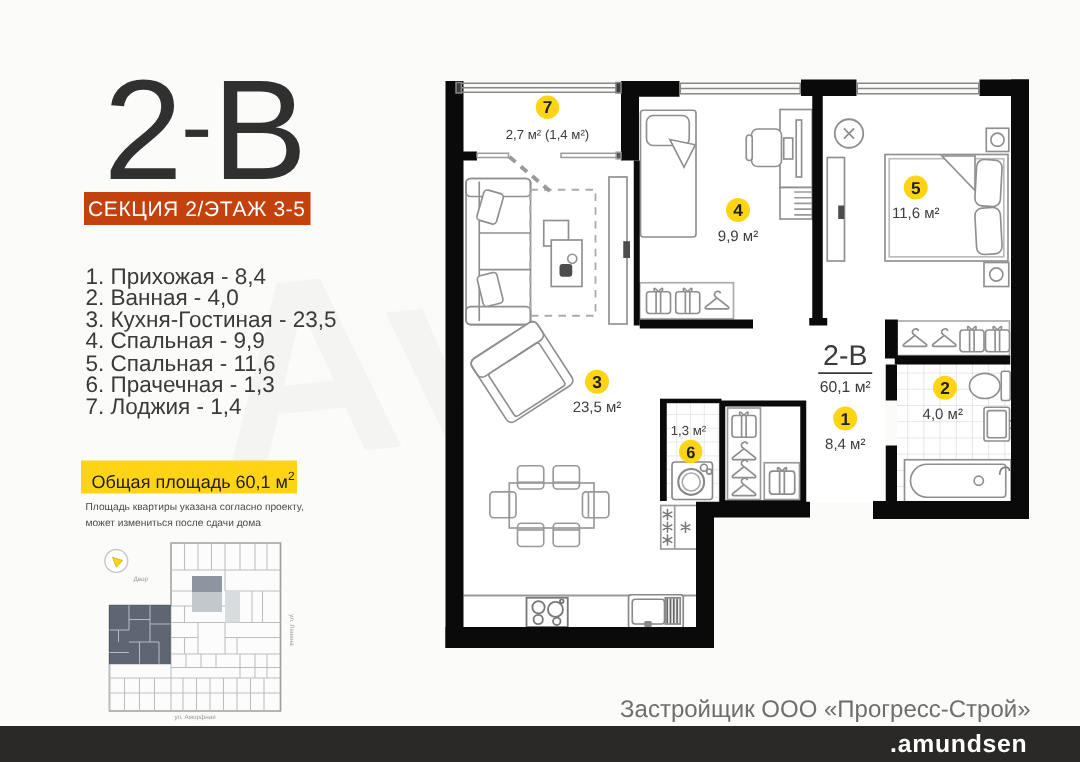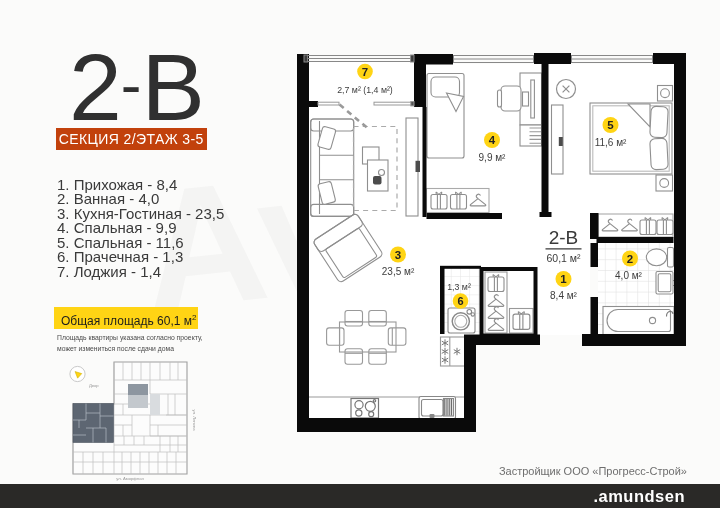--- a/index.html
+++ b/index.html
@@ -404,17 +404,17 @@
 4. Спальная - 9,9<br>
 5. Спальная - 11,6<br>
 6. Прачечная - 1,3<br>
 7. Лоджия - 1,4
 </div>
 
 <div class="abs" style="left:54px;top:307px;width:144px;height:22px;background:#ffd414;color:#1d1d1d;font-size:12px;line-height:22px;padding-left:7px;box-sizing:border-box;">Общая площадь  60,1 м<sup style="font-size:8px;">2</sup></div>
 
 <div class="abs" style="left:57px;top:332.5px;font-size:10px;line-height:15.6px;color:#4a4a4a;transform:scale(0.68);transform-origin:0 0;white-space:nowrap;">Площадь квартиры указана согласно проекту,<br>может измениться  после сдачи дома</div>
 
-<div class="abs" style="right:33px;top:465px;font-size:11px;color:#6e6e6e;">Застройщик ООО «Прогресс-Строй»</div>
+<div class="abs" style="right:33px;top:465px;font-size:16px;color:#6e6e6e;">Застройщик ООО «Прогресс-Строй»</div>
 
 <div class="abs" style="left:0;top:483.5px;width:720px;height:24.5px;background:#2a2927;"></div>
 
 <div class="abs" style="right:35px;top:484px;height:40px;line-height:24px;color:#fff;font-size:16.5px;font-weight:bold;letter-spacing:0.5px;">.amundsen</div>
 
 </body></html>

